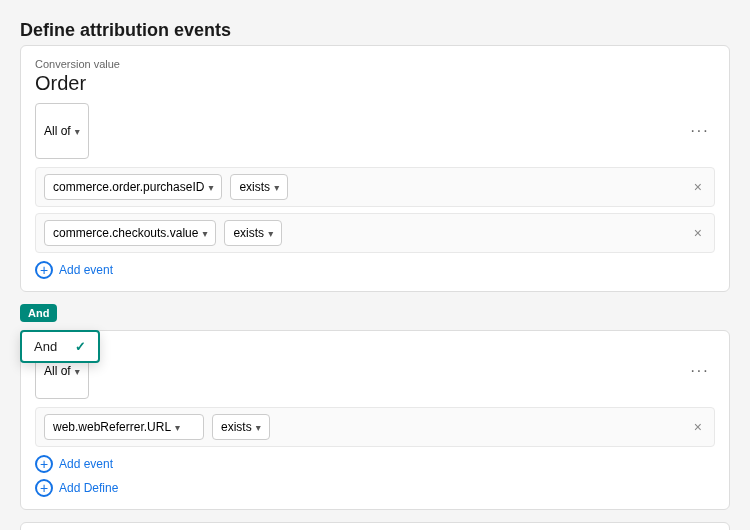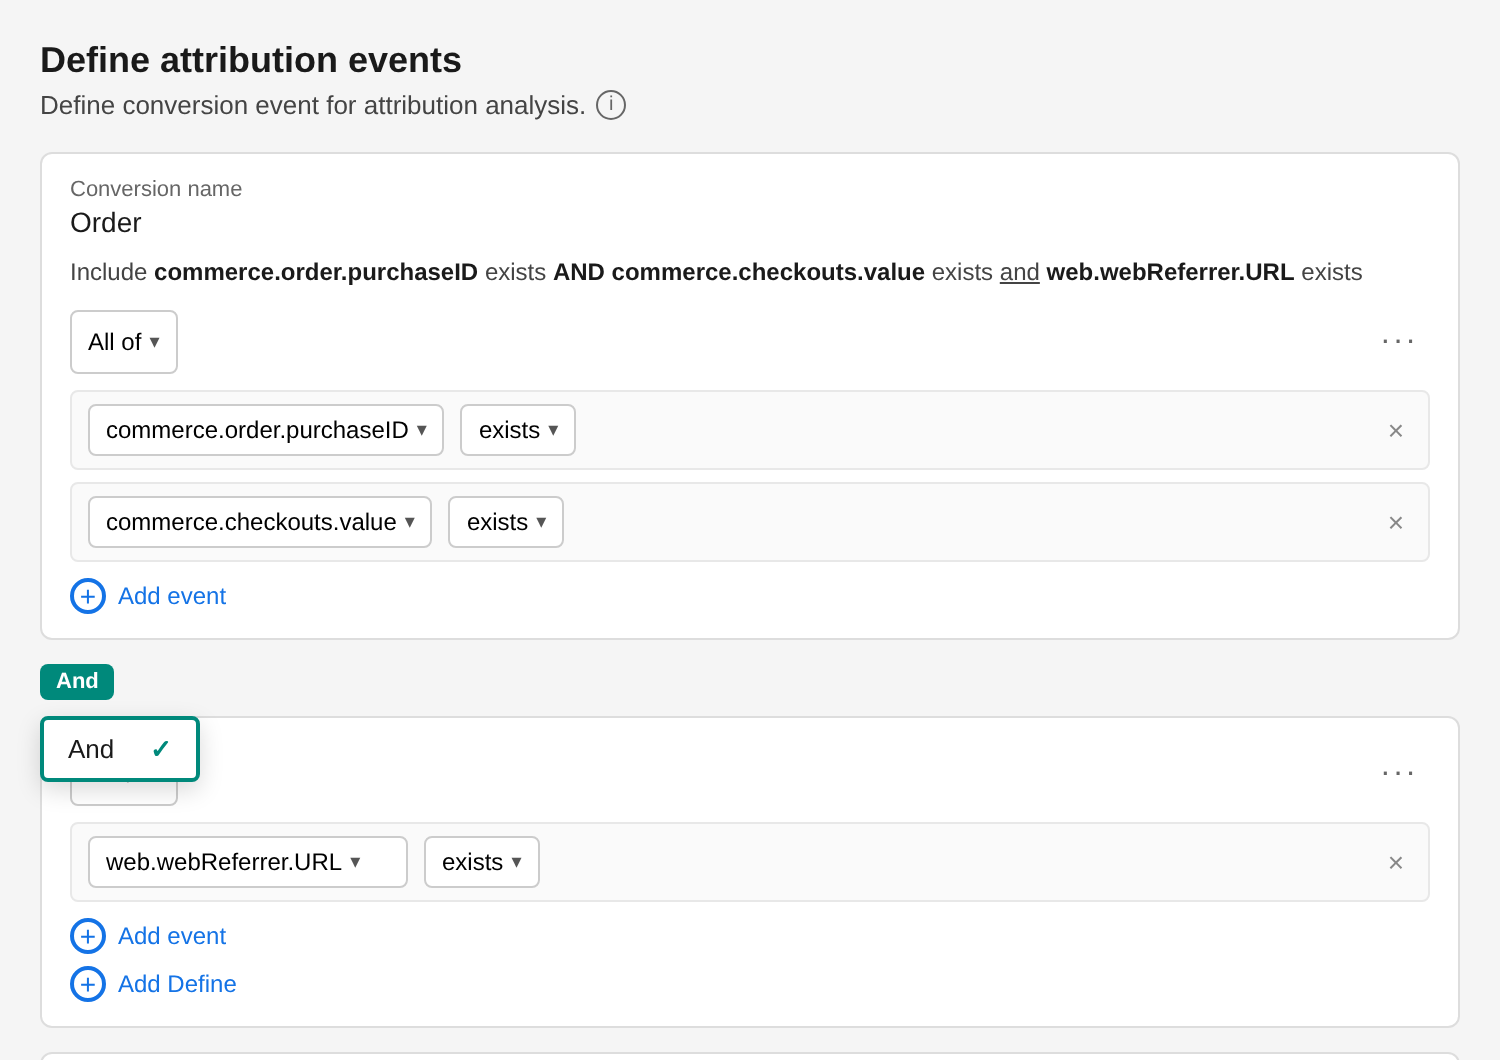--- a/index.html
+++ b/index.html
@@ -48,21 +48,21 @@
     }
     .card-inner {
       padding: 12px 14px;
     }
     .conversion-name-label {
       font-size: 11px;
       color: #666;
       margin-bottom: 2px;
     }
     .conversion-name-value {
-      font-size: 14px;
+      font-size: 20px;
       font-weight: 500;
       margin-bottom: 8px;
     }
     .include-text {
       font-size: 12px;
       color: #444;
       margin-bottom: 10px;
       line-height: 1.5;
     }
     .include-text strong {
@@ -78,21 +78,21 @@
       justify-content: space-between;
       margin-bottom: 8px;
     }
     .all-of-btn {
       display: flex;
       align-items: center;
       gap: 4px;
       background: #fff;
       border: 1px solid #ccc;
       border-radius: 4px;
-      padding: 8px 8px;
+      padding: 20px 8px;
       font-size: 12px;
       cursor: pointer;
     }
     .chevron-icon {
       font-size: 10px;
       color: #555;
     }
     .dots-btn {
       background: none;
       border: none;
@@ -239,32 +239,25 @@
       font-size: 14px;
       color: #1473e6;
     }
   </style>
 </head>
 <body>
 
 <div class="page">
 
   <div class="page-title">Define attribution events</div>
-  <div class="page-subtitle">
-    <span>Define conversion event for attribution analysis.</span>
-    <span class="info-icon">i</span>
-  </div>
 
   <div class="card">
     <div class="card-inner">
-      <div class="conversion-name-label">Conversion name</div>
+      <div class="conversion-name-label">Conversion value</div>
       <div class="conversion-name-value">Order</div>
-      <div class="include-text">
-        Include <strong>commerce.order.purchaseID</strong> exists <strong>AND</strong> <strong>commerce.checkouts.value</strong> exists <u>and</u> <strong>web.webReferrer.URL</strong> exists
-      </div>
 
       <div class="group-header">
         <button class="all-of-btn">
           <span>All of</span>
           <span class="chevron-icon">▾</span>
         </button>
         <button class="dots-btn">···</button>
       </div>
 
       <div class="event-row">

